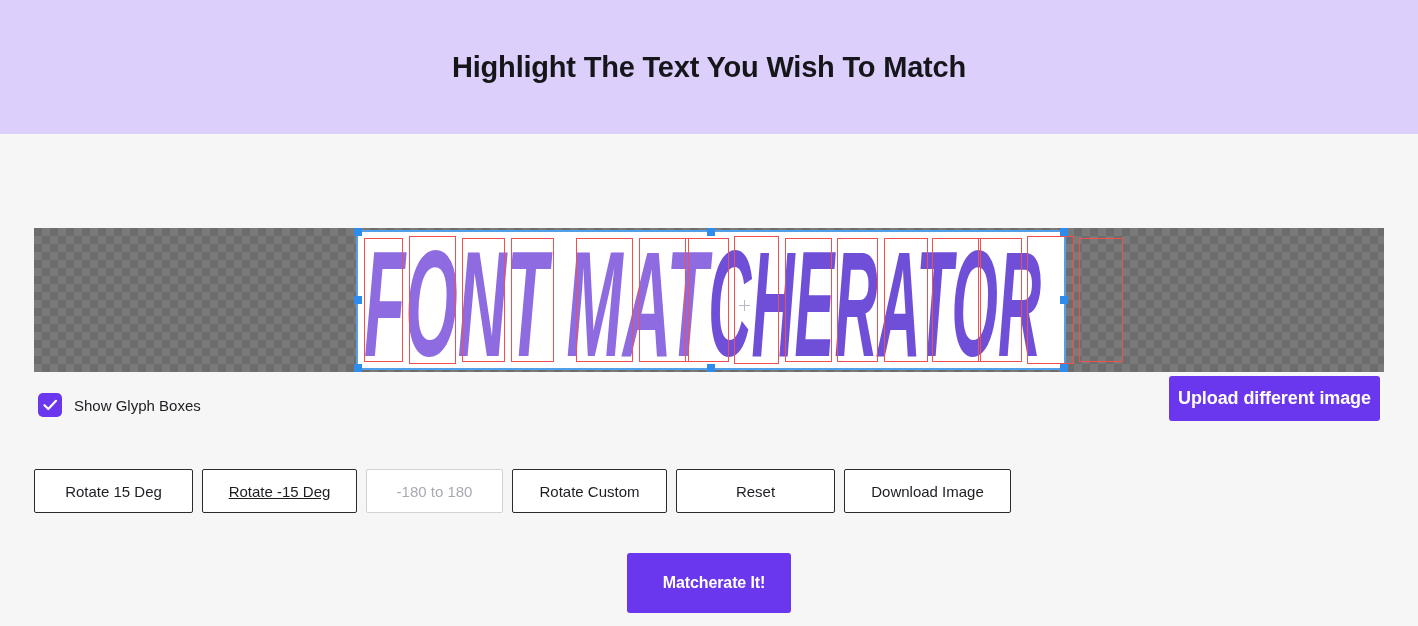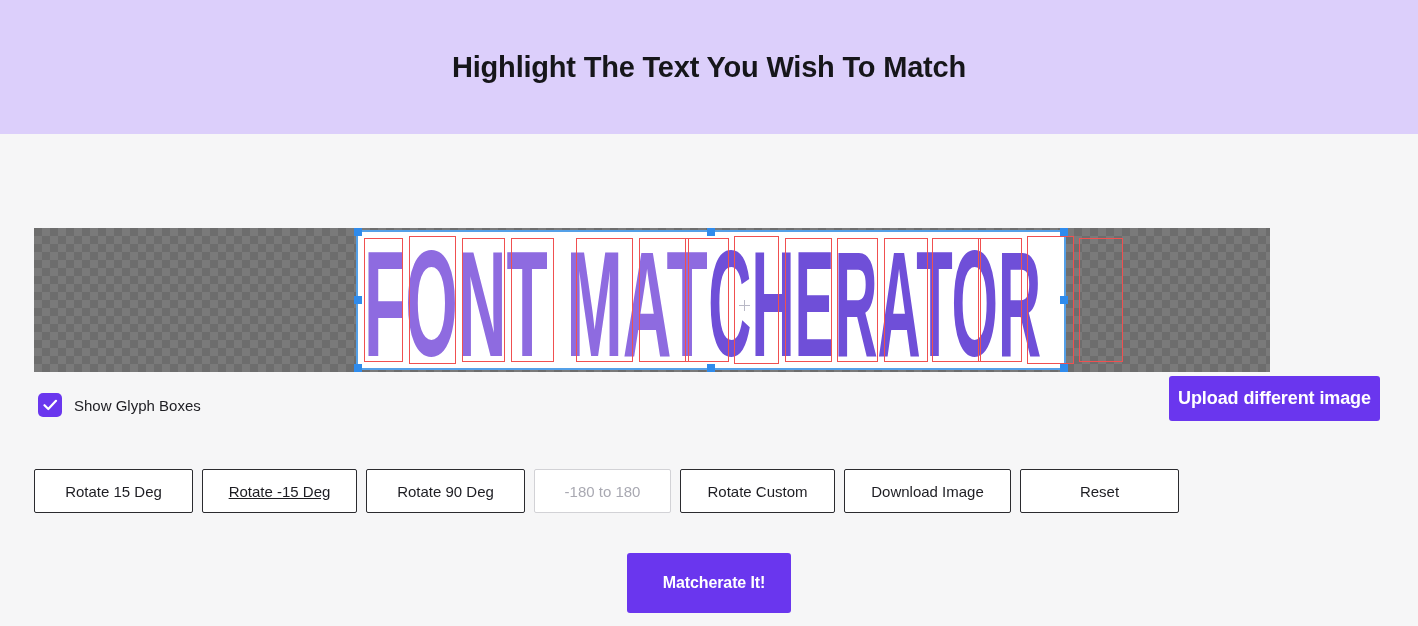--- a/index.html
+++ b/index.html
@@ -36,22 +36,23 @@
     letter-spacing: -0.2px;
     text-align: center;
     white-space: nowrap;
   }
 
   
   .canvas-wrap {
     position: absolute;
     left: 34px;
     top: 228px;
-    width: 1236px;
+    width: 1350px;
     height: 144px;
+    font-style: italic;
   }
   .checker {
     position: absolute;
     left: 0;
     top: 0;
     width: 100%;
     height: 100%;
     background-color: #6d6d6d;
     background-image:
       linear-gradient(45deg, #7a7a7a 25%, transparent 25%, transparent 75%, #7a7a7a 75%),
@@ -294,20 +295,19 @@
     </span>
   </div>
   <span class="checkbox-label">Show Glyph Boxes</span>
 </div>
 
 <button class="upload-btn">Upload different image</button>
 
 <div class="toolbar">
   <button class="tool-btn w-rotate15">Rotate 15 Deg</button>
   <button class="tool-btn w-rotatem15">Rotate -15 Deg</button>
-  <button class="tool-btn w-rotate90">Rotate 90 Deg</button>
   <input class="tool-input" type="text" placeholder="-180 to 180" style="">
   <button class="tool-btn w-rotatecust">Rotate Custom</button>
+  <button class="tool-btn w-reset">Reset</button>
   <button class="tool-btn w-download">Download Image</button>
-  <button class="tool-btn w-reset">Reset</button>
 </div>
 
 <button class="matcherate-btn">Matcherate It!</button>
 
 </body></html>

